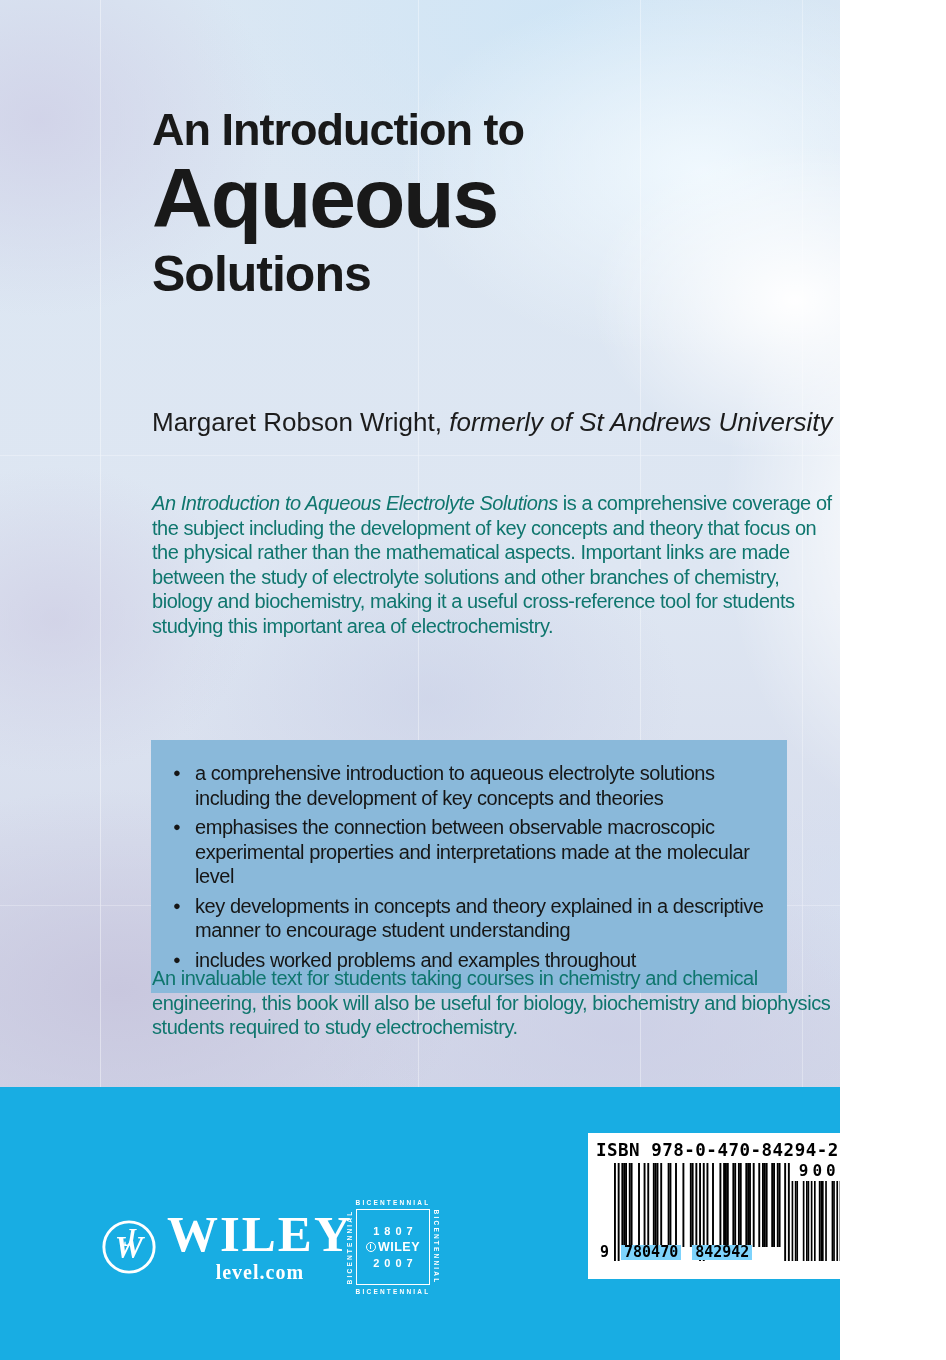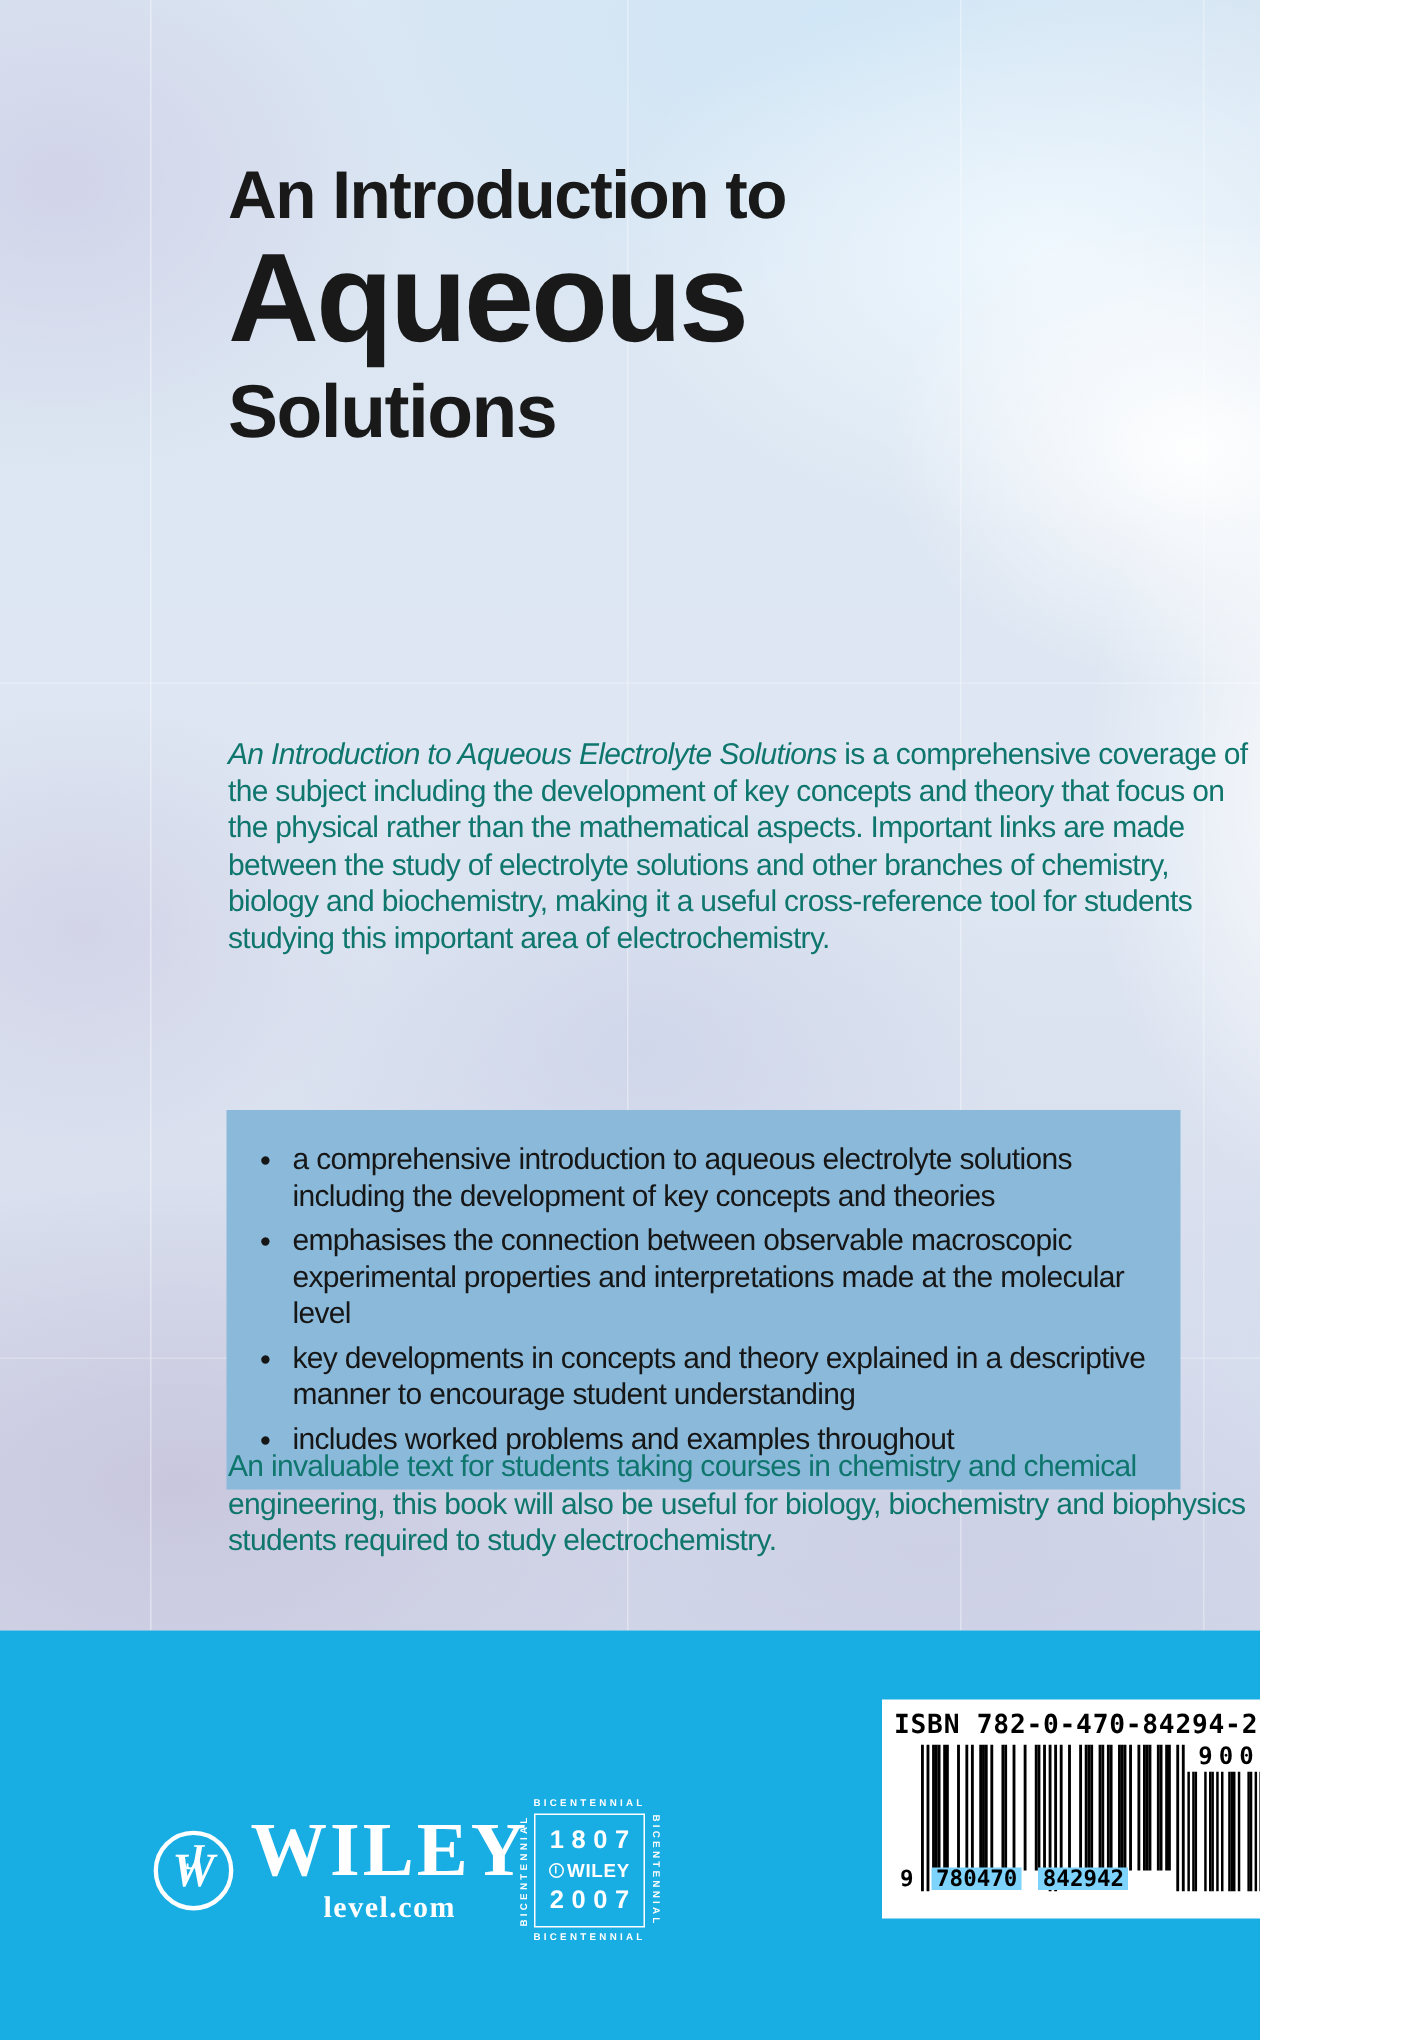--- a/index.html
+++ b/index.html
@@ -85,21 +85,21 @@
   .bicent { position:absolute; left:347px; top:112px; width:92px; height:96px; }
   .b-word { position:absolute; font-size:6.5px; font-weight:700; letter-spacing:2.2px; white-space:nowrap; }
   .b-top    { top:0; left:50%; transform:translateX(-50%); }
   .b-bottom { bottom:0; left:50%; transform:translateX(-50%); }
   .b-left   { top:50%; left:-1px; writing-mode:vertical-rl; transform:translateY(-50%) rotate(180deg); letter-spacing:2.2px; }
   .b-right  { top:50%; right:-1px; writing-mode:vertical-rl; transform:translateY(-50%); }
   .b-inner {
     position:absolute; inset:10px 9px; border:1.5px solid #fff;
     display:flex; flex-direction:column; align-items:center; justify-content:center; gap:3px;
   }
-  .b-year { font-size:17px; font-weight:700; letter-spacing:5px; text-indent:5px; }
+  .b-year { font-size:11px; font-weight:700; letter-spacing:5px; text-indent:5px; }
   .b-mid  { display:flex; align-items:center; gap:2px; }
   .b-ring { width:10px; height:10px; border:1.3px solid #fff; border-radius:50%; display:inline-block;
             position:relative; }
   .b-ring::after { content:""; position:absolute; left:3px; top:1px; width:1.5px; height:5px; background:#fff; }
   .b-name { font-size:12.5px; font-weight:700; letter-spacing:0.5px; }
 
   
   .barcode-box {
     position:absolute; left:588px; top:46px; width:258px; height:146px;
     background:#fff; color:#000; padding:7px 8px 8px;
@@ -122,20 +122,21 @@
 <div class="page">
   <div class="texture"></div>
   <div class="hairlines"></div>
 
   <header class="title-block">
     <div class="t-small">An Introduction to</div>
     <div class="t-big">Aqueous</div>
     <div class="t-med">Solutions</div>
   </header>
 
+  <p class="author"><span>Margaret Robson Wright, </span><em>formerly of St Andrews University</em></p>
 
   <p class="body-text p1"><em>An Introduction to Aqueous Electrolyte Solutions</em><span> is a comprehensive coverage of the subject including the development of key concepts and theory that focus on the physical rather than the mathematical aspects. Important links are made between the study of electrolyte solutions and other branches of chemistry, biology and biochemistry, making it a useful cross-reference tool for students studying this important area of electrochemistry.</span></p>
 
 
   <section class="bullet-box">
     <ul>
 
         <li>
           <span class="dot">●</span>
           <span class="bullet-text">a comprehensive introduction to aqueous electrolyte solutions including the development of key concepts and theories</span>
@@ -183,21 +184,21 @@
         <div class="b-year">1807</div>
         <div class="b-mid">
           <span class="b-ring"></span>
           <span class="b-name">WILEY</span>
         </div>
         <div class="b-year">2007</div>
       </div>
     </div>
 
     <div class="barcode-box">
-      <div class="isbn">ISBN 782-0-470-84294-2</div>
+      <div class="isbn">ISBN 978-0-470-84294-2</div>
       <div class="bars-row">
         <div class="ean13">
           <svg id="ean13svg" width="176" height="98">
               <rect x="0.00" y="0" width="1.90" height="98" fill="#000"></rect>
               <rect x="3.70" y="0" width="1.90" height="98" fill="#000"></rect>
               <rect x="7.40" y="0" width="1.90" height="84" fill="#000"></rect>
               <rect x="9.25" y="0" width="1.90" height="84" fill="#000"></rect>
               <rect x="11.10" y="0" width="1.90" height="84" fill="#000"></rect>
               <rect x="14.80" y="0" width="1.90" height="84" fill="#000"></rect>
               <rect x="16.65" y="0" width="1.90" height="84" fill="#000"></rect>

